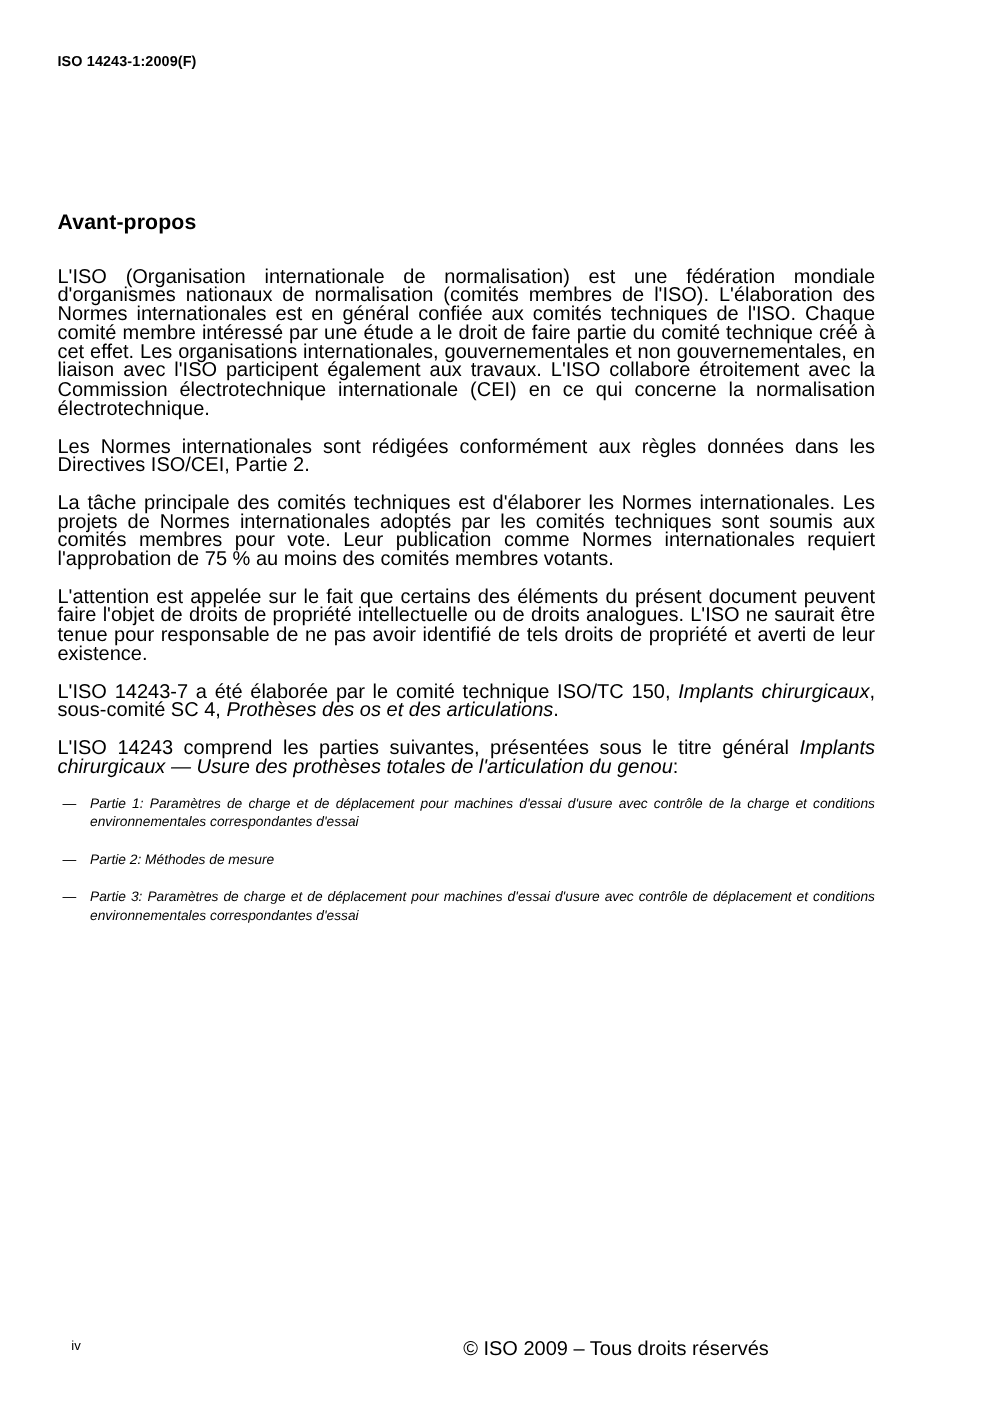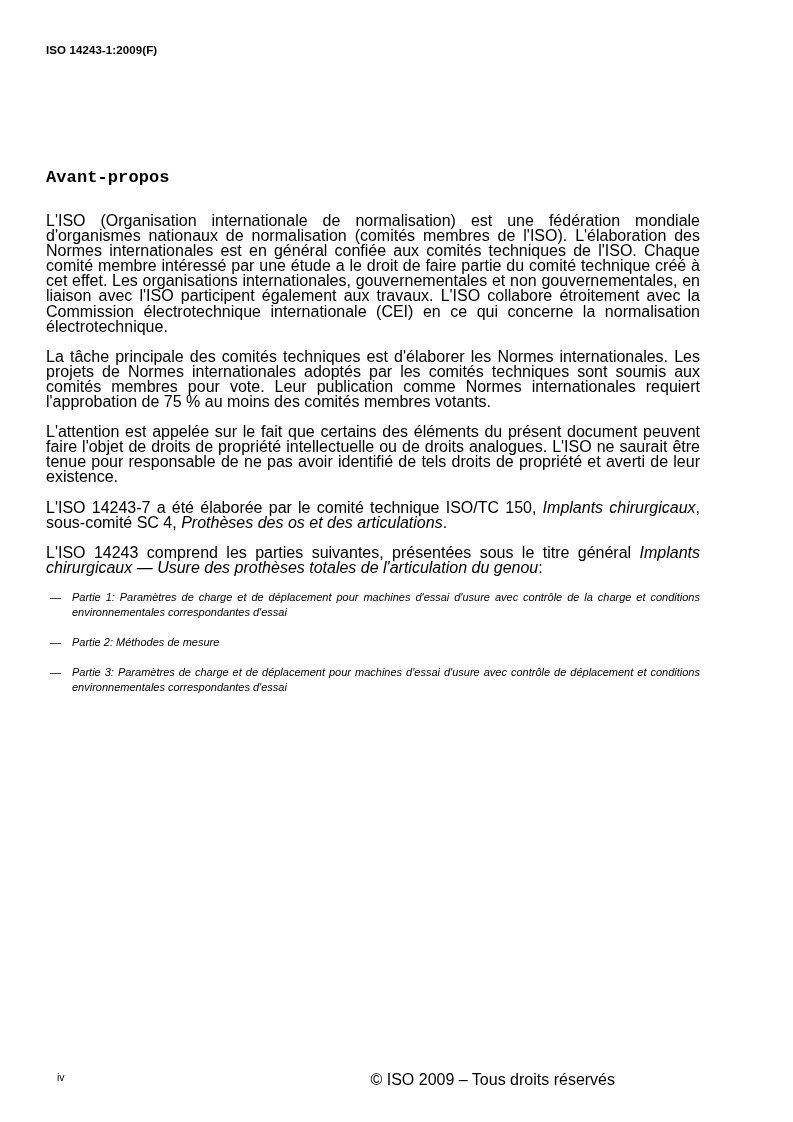--- a/index.html
+++ b/index.html
@@ -28,21 +28,20 @@
     position: absolute;
     left: 46px;
     top: 168px;
     width: 654px;
   }
   h1.section-title {
     font-size: 17px;
     font-weight: bold;
     margin: 0 0 26px 0;
     letter-spacing: 0.1px;
-    font-family: Liberation Mono, monospace;
   }
   p.body-par {
     font-size: 16px;
     line-height: 15.1px;
     margin: 0 0 15px 0;
     text-align: justify;
     text-justify: inter-word;
     hyphens: none;
   }
   p.body-par:last-child { margin-bottom: 0; }
@@ -96,20 +95,21 @@
 <div class="page">
 
   <div class="running-header">ISO 14243-1:2009(F)</div>
 
   <div class="content">
 
     <h1 class="section-title">Avant-propos</h1>
 
     <p class="body-par">L'ISO (Organisation internationale de normalisation) est une fédération mondiale d'organismes nationaux de normalisation (comités membres de l'ISO). L'élaboration des Normes internationales est en général confiée aux comités techniques de l'ISO. Chaque comité membre intéressé par une étude a le droit de faire partie du comité technique créé à cet effet. Les organisations internationales, gouvernementales et non gouvernementales, en liaison avec l'ISO participent également aux travaux. L'ISO collabore étroitement avec la Commission électrotechnique internationale (CEI) en ce qui concerne la normalisation électrotechnique.</p>
 
+    <p class="body-par">Les Normes internationales sont rédigées conformément aux règles données dans les Directives ISO/CEI, Partie 2.</p>
 
     <p class="body-par">La tâche principale des comités techniques est d'élaborer les Normes internationales. Les projets de Normes internationales adoptés par les comités techniques sont soumis aux comités membres pour vote. Leur publication comme Normes internationales requiert l'approbation de 75 % au moins des comités membres votants.</p>
 
     <p class="body-par">L'attention est appelée sur le fait que certains des éléments du présent document peuvent faire l'objet de droits de propriété intellectuelle ou de droits analogues. L'ISO ne saurait être tenue pour responsable de ne pas avoir identifié de tels droits de propriété et averti de leur existence.</p>
 
     <p class="body-par"><span>L'ISO 14243-7 a été élaborée par le comité technique ISO/TC 150, </span><span class="it">Implants chirurgicaux</span><span>, sous-comité SC 4, </span><span class="it">Prothèses des os et des articulations</span><span>.</span></p>
 
 
     <p class="body-par"><span>L'ISO 14243 comprend les parties suivantes, présentées sous le titre général </span><span class="it">Implants chirurgicaux — Usure des prothèses totales de l'articulation du genou</span><span>:</span></p>
 

